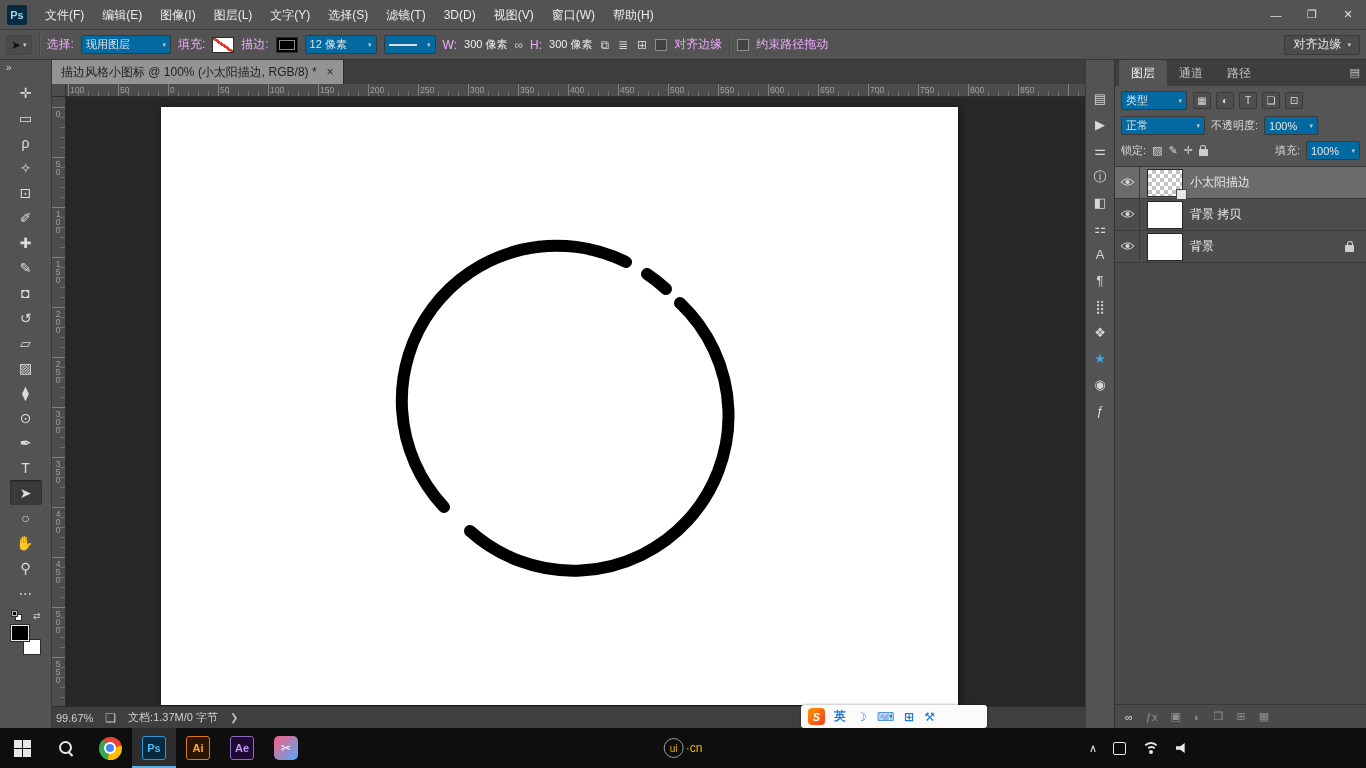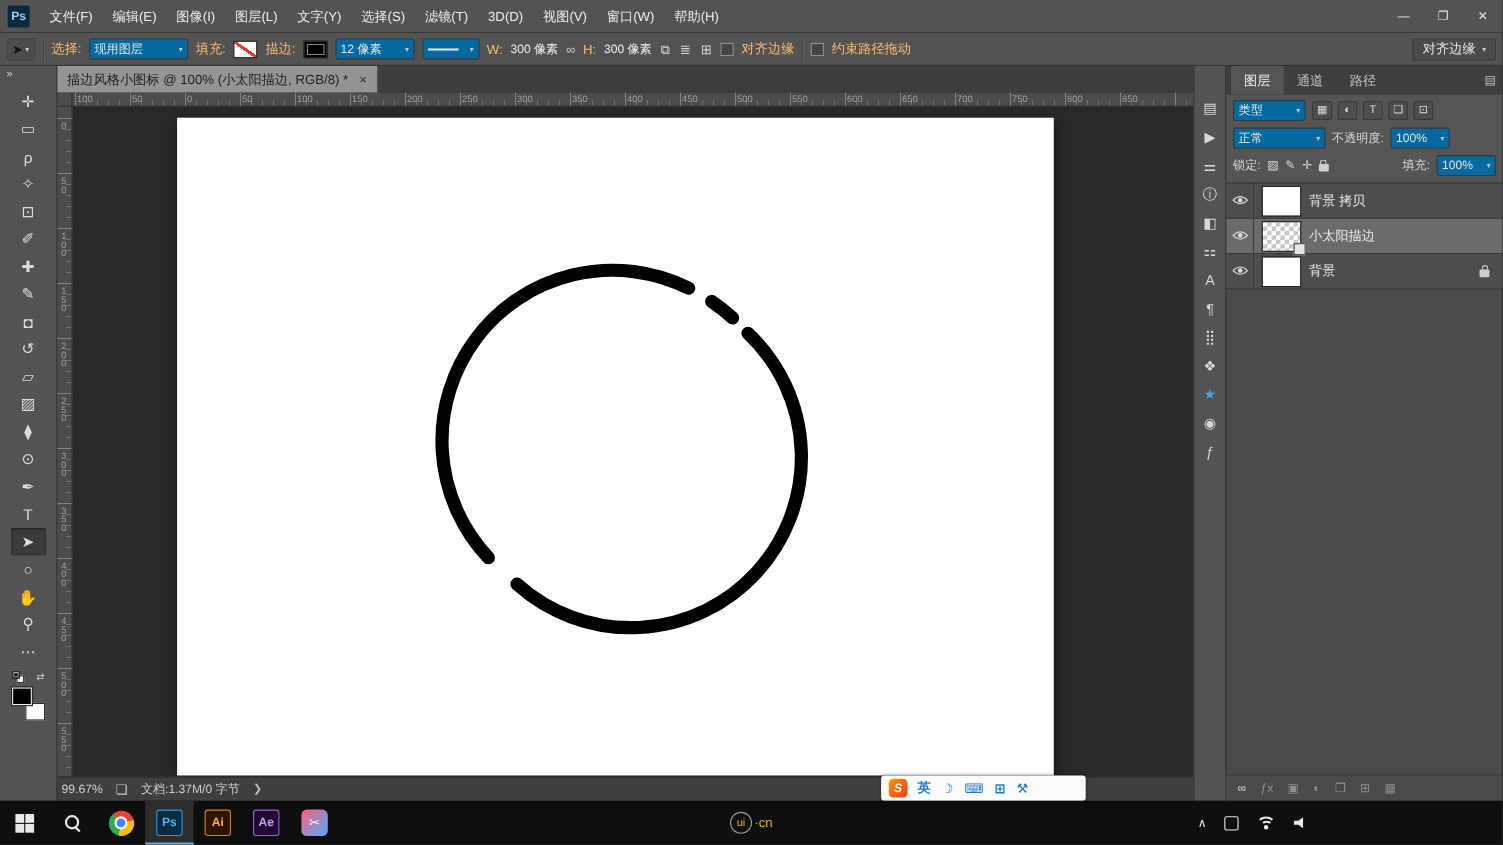--- a/index.html
+++ b/index.html
@@ -10,21 +10,21 @@
   .ps-logo{width:20px;height:20px;margin:0 9px 0 7px;background:#0a2a40;color:#9fd3f5;font-size:11px;font-weight:bold;display:flex;align-items:center;justify-content:center;border-radius:2px;}
   .menu-item{padding:0 9px;line-height:30px;color:#ececec;font-size:12px;}
   #win-controls{margin-left:auto;display:flex;height:30px;}
   .win-btn{width:36px;height:30px;display:flex;align-items:center;justify-content:center;color:#e0e0e0;font-size:11px;}
   
   #optionsbar{position:absolute;left:0;top:30px;width:1366px;height:30px;background:#535353;border-bottom:1px solid #333;display:flex;align-items:center;gap:7px;padding:0 6px;z-index:29;}
   .tool-preset{display:flex;align-items:center;gap:2px;padding:2px 4px;border:1px solid #454545;border-radius:2px;background:#4b4b4b;}
   .tool-preset .arrow-glyph{color:#111;font-size:12px;}
   .mini-caret{font-size:7px;color:#ccc;}
   .vsep{width:1px;height:22px;background:#454545;box-shadow:1px 0 0 #5e5e5e;}
-  .olabel{color:#fdba74;font-size:12px;white-space:nowrap;}
+  .olabel{color:#f0abfc;font-size:12px;white-space:nowrap;}
   .dropdown{height:19px;background:#0369a1;border:1px solid #3a3a3a;border-radius:2px;display:flex;align-items:center;padding:0 4px;gap:4px;color:#e6e6e6;font-size:11px;}
   .caret{margin-left:auto;font-size:7px;color:#c8c8c8;}
   .swatch{width:22px;height:16px;border:1px solid #2c2c2c;background:#fff;}
   .swatch.fill-none{background:linear-gradient(to top right,#fff 44%,#e23a2e 44%,#e23a2e 56%,#fff 56%);}
   .swatch.stroke-black{background:#000;box-shadow:inset 0 0 0 2px #000,inset 0 0 0 3px #888;}
   .line-sample{width:28px;height:2px;background:#ddd;}
   .field-val{color:#efefef;font-size:11px;}
   .glyph-icon{color:#c9c9c9;font-size:12px;}
   .op-icon{color:#d3d3d3;font-size:12px;padding:0 1px;}
   .checkbox{width:12px;height:12px;border:1px solid #8f8f8f;background:#434343;display:inline-block;}
@@ -362,50 +362,50 @@
       <span class="lock-ic">✛</span>
       <span class="padlock"></span>
       <span class="plabel" style="margin-left:auto">填充:</span>
       <div class="dropdown" style="width:54px">
         <span>100%</span>
           <span class="caret">▾</span>
       </div>
     </div>
   </div>
   <div id="layers-list">
-      <div class="layer-row">
-        <div class="eye-cell">
-          <span><svg width="15" height="10" viewBox="0 0 15 10">
-              <path d="M1 5 Q7.5 -1.5 14 5 Q7.5 11.5 1 5 Z" fill="none" stroke="#d8d8d8"></path>
-              <circle cx="7.5" cy="5" r="2.1" fill="#d8d8d8"></circle>
-            </svg></span>
-        </div>
-        <div class="thumb white"></div>
-        <span class="layer-name">背景 拷贝</span>
-      </div>
       <div class="layer-row selected">
         <div class="eye-cell">
           <span><svg width="15" height="10" viewBox="0 0 15 10">
               <path d="M1 5 Q7.5 -1.5 14 5 Q7.5 11.5 1 5 Z" fill="none" stroke="#d8d8d8"></path>
               <circle cx="7.5" cy="5" r="2.1" fill="#d8d8d8"></circle>
             </svg></span>
         </div>
         <div class="thumb checker">
           <span class="badge"></span>
         </div>
         <span class="layer-name">小太阳描边</span>
       </div>
       <div class="layer-row">
         <div class="eye-cell">
           <span><svg width="15" height="10" viewBox="0 0 15 10">
               <path d="M1 5 Q7.5 -1.5 14 5 Q7.5 11.5 1 5 Z" fill="none" stroke="#d8d8d8"></path>
               <circle cx="7.5" cy="5" r="2.1" fill="#d8d8d8"></circle>
             </svg></span>
         </div>
         <div class="thumb white"></div>
+        <span class="layer-name">背景 拷贝</span>
+      </div>
+      <div class="layer-row">
+        <div class="eye-cell">
+          <span><svg width="15" height="10" viewBox="0 0 15 10">
+              <path d="M1 5 Q7.5 -1.5 14 5 Q7.5 11.5 1 5 Z" fill="none" stroke="#d8d8d8"></path>
+              <circle cx="7.5" cy="5" r="2.1" fill="#d8d8d8"></circle>
+            </svg></span>
+        </div>
+        <div class="thumb white"></div>
         <span class="layer-name">背景</span>
         <span class="padlock"></span>
       </div>
     </div>
   <div id="rpanel-bottom">
       <span class="bottom-ic">∞</span>
       <span class="bottom-ic">ƒx</span>
       <span class="bottom-ic">▣</span>
       <span class="bottom-ic">◐</span>
       <span class="bottom-ic">❐</span>

